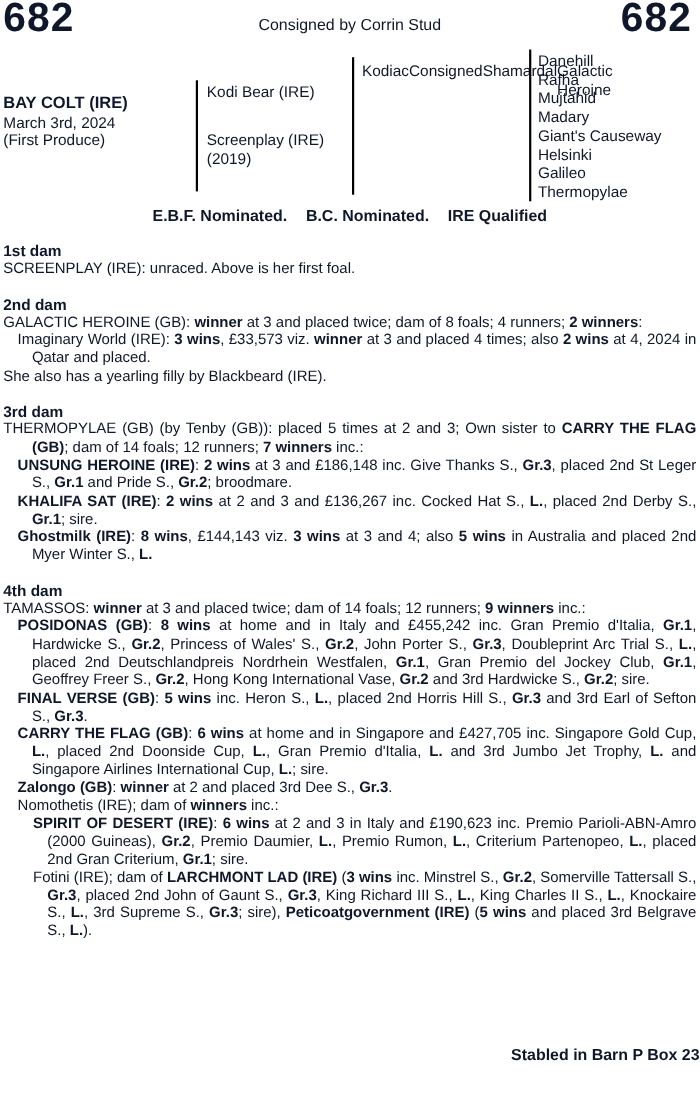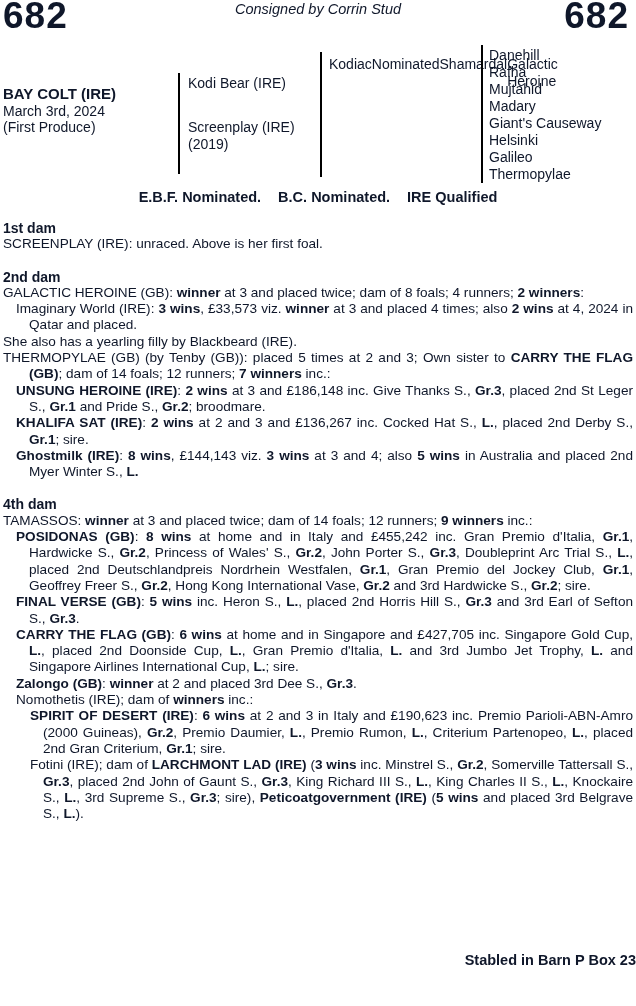--- a/index.html
+++ b/index.html
@@ -19,26 +19,25 @@
     top: 0px;
     font-weight: bold;
     font-size: 37px;
     line-height: 32px;
     letter-spacing: 1px;
   }
   .lot-left  { left: 3px; }
   .lot-right { right: 7px; }
   .consignor {
     position: absolute;
-    top: 1px;
+    top: 15px;
     left: 0;
     width: 100%;
     text-align: center;
     font-size: 14.5px;
-    font-style: italic;
   }
   
   .pedigree {
     position: absolute;
     top: 45px;
     left: 0;
     width: 636px;
     height: 142px;
     font-size: 14px;
     line-height: 16.5px;
@@ -107,21 +106,21 @@
     </div>
     <div class="gen1-dam">
       <div>Screenplay (IRE)</div>
       <div>(2019)</div>
     </div>
 
     <div class="vline vline2"></div>
 
     <div class="gen2">
         <div>Kodiac</div>
-        <div>Nominated</div>
+        <div>Consigned</div>
         <div>Shamardal</div>
         <div>Galactic Heroine</div>
       </div>
 
     <div class="vline vline3"></div>
 
     <div class="gen3">
         <div>Danehill</div>
         <div>Rafha</div>
         <div>Mujtahid</div>
@@ -139,20 +138,21 @@
     <span>IRE Qualified</span>
   </div>
 
   <div class="body-text">
       <div class="dam-heading">1st dam</div>
       <p class="ind0">SCREENPLAY (IRE): unraced. Above is her first foal.</p>
       <div class="dam-heading">2nd dam</div>
       <p class="ind0">GALACTIC HEROINE (GB): <b>winner</b> at 3 and placed twice; dam of 8 foals; 4 runners; <b>2 winners</b>:</p>
       <p class="ind1">Imaginary World (IRE): <b>3 wins</b>, £33,573 viz. <b>winner</b> at 3 and placed 4 times; also <b>2 wins</b> at 4, 2024 in Qatar and placed.</p>
       <p class="ind0">She also has a yearling filly by Blackbeard (IRE).</p>
+      <div class="dam-heading">3rd dam</div>
       <p class="ind0">THERMOPYLAE (GB) (by Tenby (GB)): placed 5 times at 2 and 3; Own sister to <b>CARRY THE FLAG (GB)</b>; dam of 14 foals; 12 runners; <b>7 winners</b> inc.:</p>
       <p class="ind1"><b>UNSUNG HEROINE (IRE)</b>: <b>2 wins</b> at 3 and £186,148 inc. Give Thanks S., <b>Gr.3</b>, placed 2nd St Leger S., <b>Gr.1</b> and Pride S., <b>Gr.2</b>; broodmare.</p>
       <p class="ind1"><b>KHALIFA SAT (IRE)</b>: <b>2 wins</b> at 2 and 3 and £136,267 inc. Cocked Hat S., <b>L.</b>, placed 2nd Derby S., <b>Gr.1</b>; sire.</p>
       <p class="ind1"><b>Ghostmilk (IRE)</b>: <b>8 wins</b>, £144,143 viz. <b>3 wins</b> at 3 and 4; also <b>5 wins</b> in Australia and placed 2nd Myer Winter S., <b>L.</b></p>
       <div class="dam-heading">4th dam</div>
       <p class="ind0">TAMASSOS: <b>winner</b> at 3 and placed twice; dam of 14 foals; 12 runners; <b>9 winners</b> inc.:</p>
       <p class="ind1"><b>POSIDONAS (GB)</b>: <b>8 wins</b> at home and in Italy and £455,242 inc. Gran Premio d'Italia, <b>Gr.1</b>, Hardwicke S., <b>Gr.2</b>, Princess of Wales' S., <b>Gr.2</b>, John Porter S., <b>Gr.3</b>, Doubleprint Arc Trial S., <b>L.</b>, placed 2nd Deutschlandpreis Nordrhein Westfalen, <b>Gr.1</b>, Gran Premio del Jockey Club, <b>Gr.1</b>, Geoffrey Freer S., <b>Gr.2</b>, Hong Kong International Vase, <b>Gr.2</b> and 3rd Hardwicke S., <b>Gr.2</b>; sire.</p>
       <p class="ind1"><b>FINAL VERSE (GB)</b>: <b>5 wins</b> inc. Heron S., <b>L.</b>, placed 2nd Horris Hill S., <b>Gr.3</b> and 3rd Earl of Sefton S., <b>Gr.3</b>.</p>
       <p class="ind1"><b>CARRY THE FLAG (GB)</b>: <b>6 wins</b> at home and in Singapore and £427,705 inc. Singapore Gold Cup, <b>L.</b>, placed 2nd Doonside Cup, <b>L.</b>, Gran Premio d'Italia, <b>L.</b> and 3rd Jumbo Jet Trophy, <b>L.</b> and Singapore Airlines International Cup, <b>L.</b>; sire.</p>
       <p class="ind1"><b>Zalongo (GB)</b>: <b>winner</b> at 2 and placed 3rd Dee S., <b>Gr.3</b>.</p>

